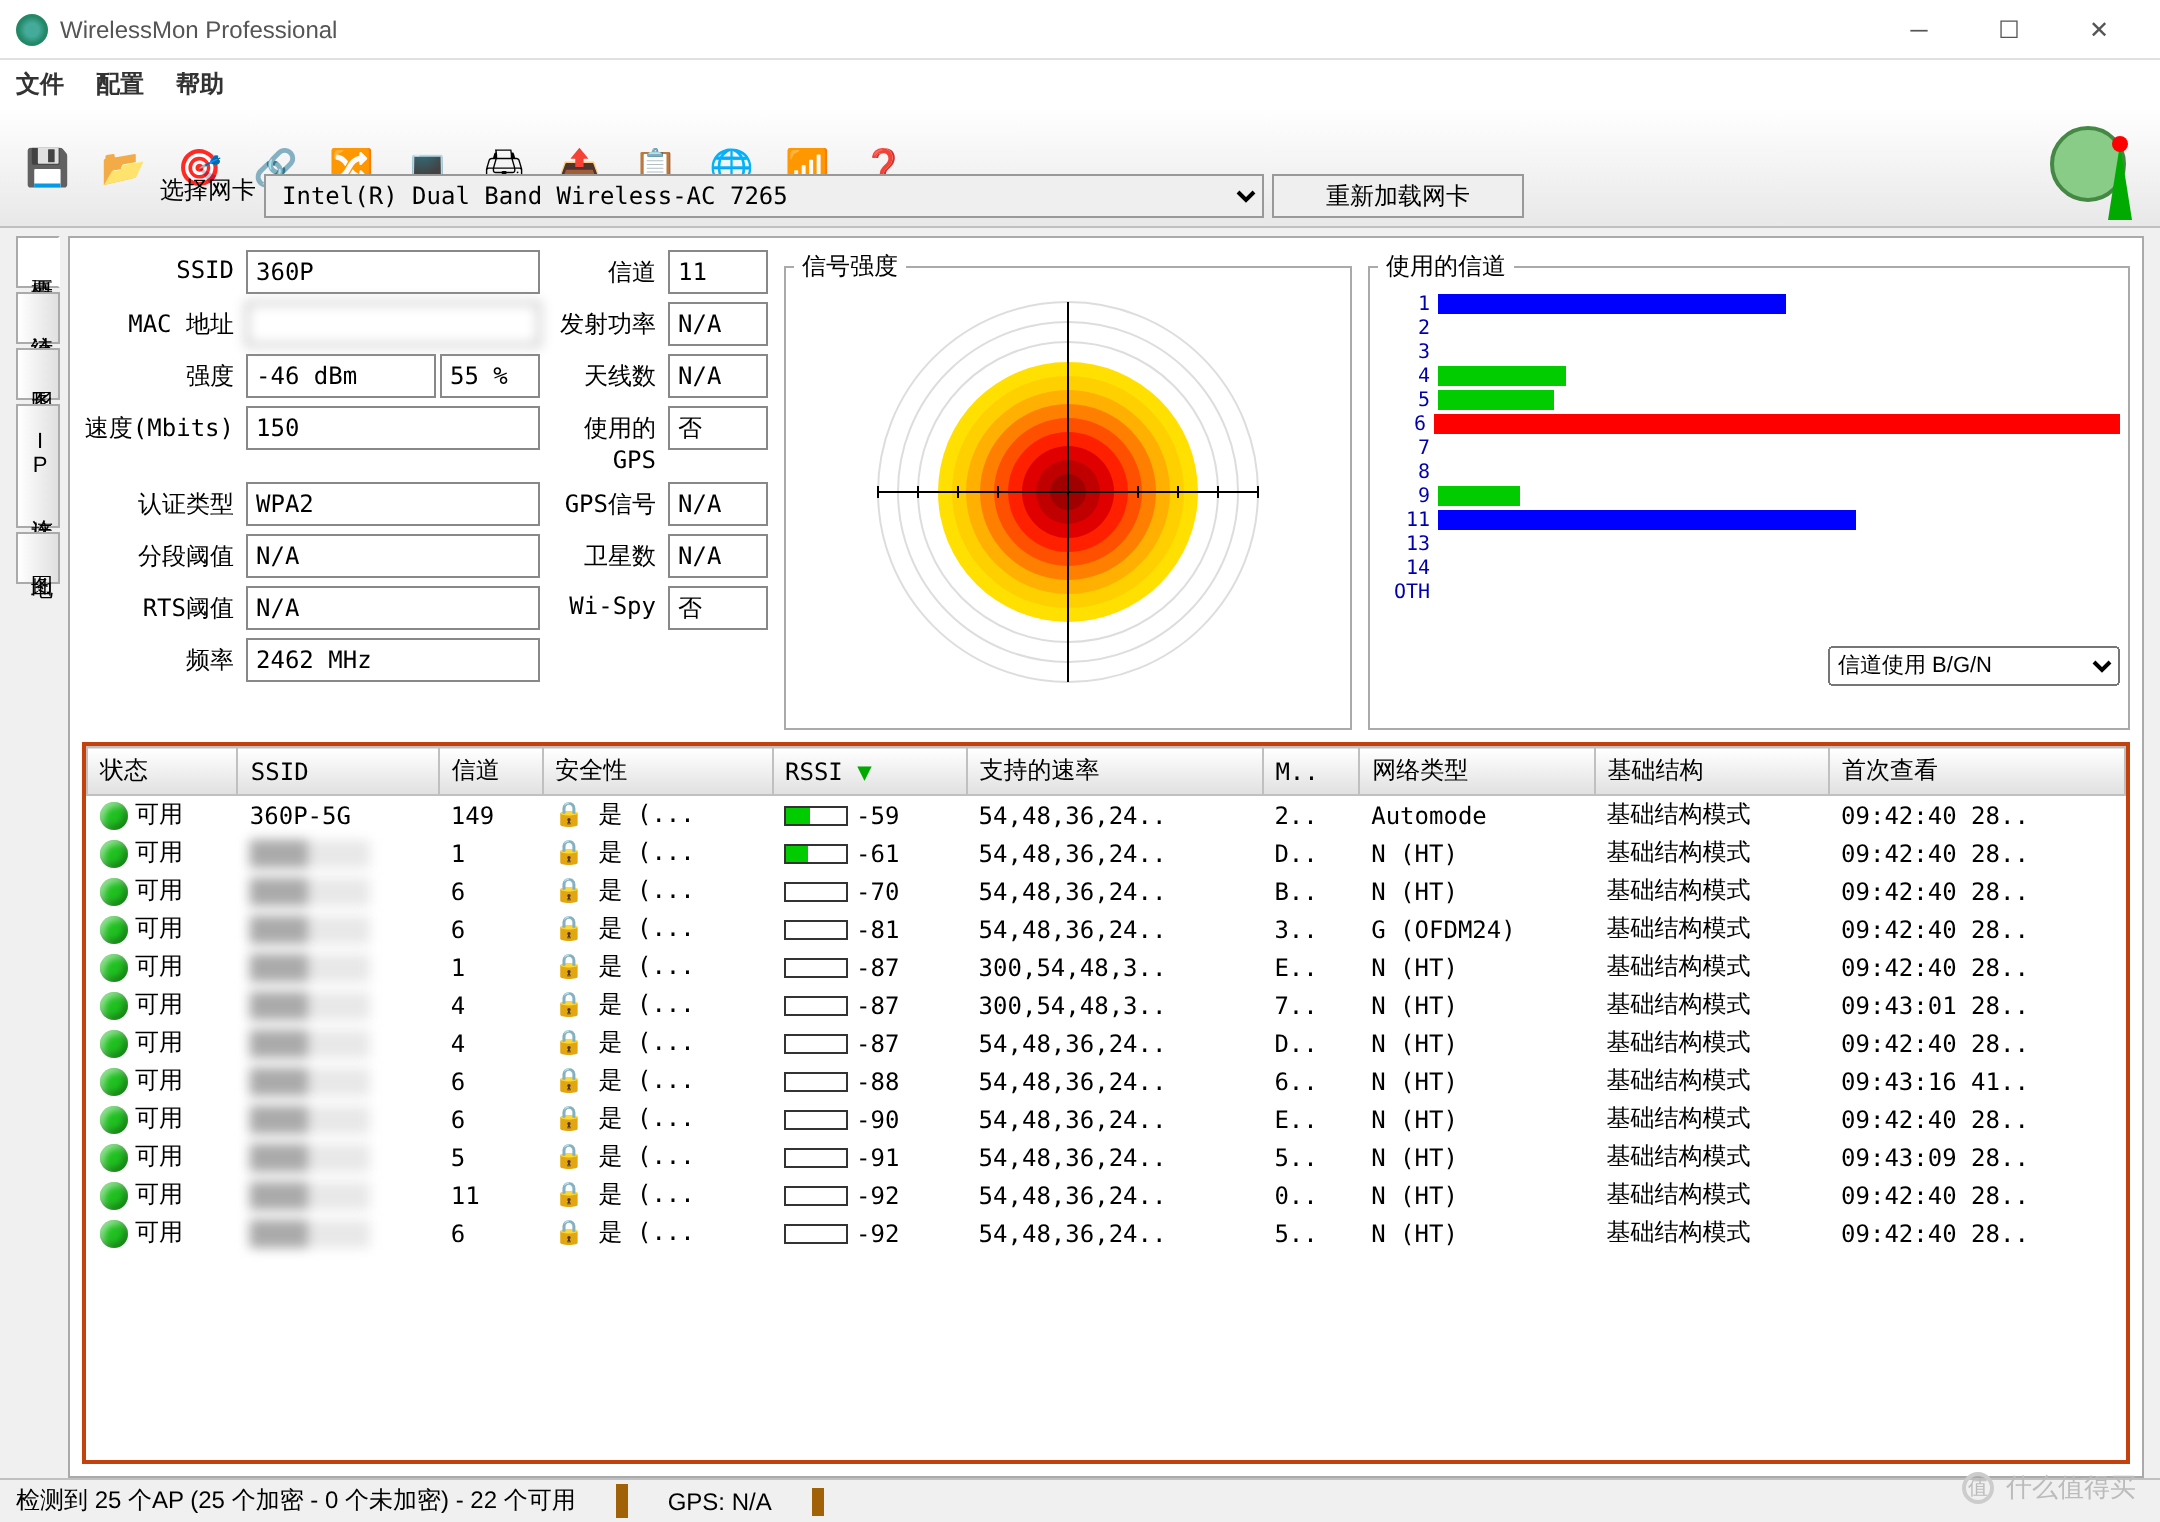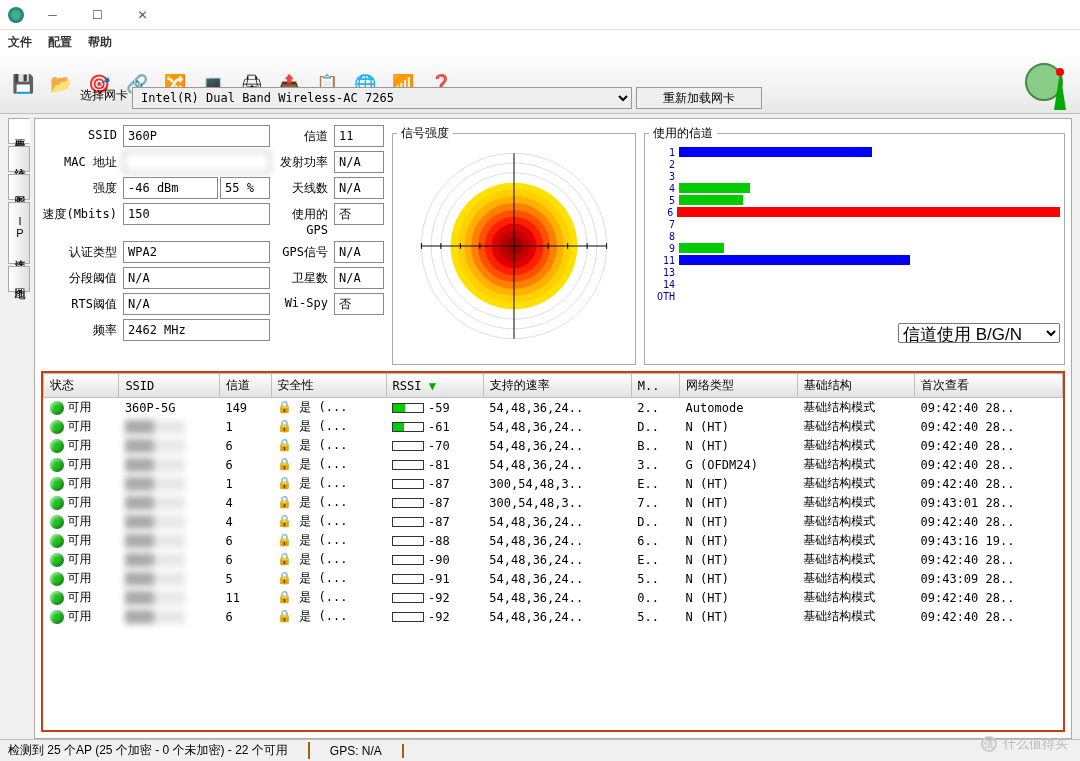--- a/index.html
+++ b/index.html
@@ -23,47 +23,48 @@
 .tab { writing-mode: vertical-rl; text-orientation: upright; padding: 12px 2px; border: 1px solid #aaa; background: linear-gradient(to right, #fff, #e0e0e0); cursor: pointer; font-size: 11px; text-align: center; margin-bottom: 2px; }
 .tab.active { background: #fff; border-right: 1px solid #fff; }
 .content { flex: 1; border: 1px solid #aaa; background: #fff; padding: 6px; display: flex; flex-direction: column; overflow: hidden; }
 .top { display: flex; gap: 8px; height: 240px; }
 .fields { display: grid; grid-template-columns: 80px 95px 50px 60px 50px; gap: 4px 2px; align-content: start; font-family: monospace; font-size: 12px; }
 .fields label { text-align: right; padding: 3px 4px 0 0; }
 .fields input { height: 22px; border: 1px solid #888; padding: 0 4px; font-family: monospace; font-size: 12px; }
 .span2 { grid-column: span 2; }
 fieldset { border: 1px solid #aaa; padding: 4px; position: relative; }
 fieldset legend { font-size: 12px; padding: 0 4px; }
-.radar { width: 244px; }
+.radar { width: 284px; }
 .radar-svg { width: 100%; height: 200px; }
 .channels { flex: 1; min-width: 0; }
 .chbars { height: 175px; overflow: hidden; }
 .chrow { display: flex; align-items: center; height: 12px; font-size: 10px; font-family: monospace; }
 .chrow .num { width: 30px; text-align: right; padding-right: 4px; color: #00a; }
 .chrow .bar { height: 10px; }
-.chsel { width: 162px; height: 20px; font-size: 17px; margin-top: 2px; float: right; }
+.chsel { width: 146px; height: 20px; font-size: 11px; margin-top: 2px; float: right; }
 .grid-wrap { flex: 1; border: 2px solid #c2410c; margin-top: 6px; overflow: auto; position: relative; }
 table { border-collapse: collapse; width: 100%; font-size: 12px; font-family: "SimSun", monospace; }
 th { background: linear-gradient(#fff, #e0e0e0); border: 1px solid #c0c0c0; padding: 3px 6px; text-align: left; font-weight: normal; position: sticky; top: 0; white-space: nowrap; }
 td { padding: 1px 6px; white-space: nowrap; }
 .st-dot { display: inline-block; width: 14px; height: 14px; border-radius: 50%; vertical-align: middle; margin-right: 4px; box-shadow: inset -2px -2px 3px rgba(0,0,0,0.3), inset 2px 2px 3px rgba(255,255,255,0.5); }
 .lock { color: #c90; }
 .rssi-bar { display: inline-block; width: 32px; height: 10px; border: 1px solid #333; position: relative; vertical-align: middle; margin-right: 4px; }
 .rssi-fill { position: absolute; left: 0; top: 0; bottom: 0; }
 .statusbar { height: 22px; background: #f0f0f0; border-top: 1px solid #c0c0c0; display: flex; align-items: center; padding: 0 8px; font-size: 12px; gap: 20px; }
-.statusbar span { border-right: 2px solid #a16207; padding-right: 20px; }
+.statusbar span { border-right: 6px solid #a16207; padding-right: 20px; }
 .watermark { position: absolute; right: 12px; bottom: 8px; display: flex; align-items: center; gap: 6px; color: #bbb; font-size: 13px; pointer-events: none; }
 .watermark .wm-icon { width: 16px; height: 16px; border: 2px solid #ccc; border-radius: 50%; display: flex; align-items: center; justify-content: center; font-size: 10px; }
 .blurred { filter: blur(3px); color: #aaa; background: #e8e8e8; display: inline-block; min-width: 60px; height: 14px; }
 </style>
 </head>
 <body>
 
 <div class="titlebar">
   <span class="icon"></span>
+  <span class="title">WirelessMon Professional</span>
   <span class="winbtn">─</span>
   <span class="winbtn">☐</span>
   <span class="winbtn">✕</span>
 </div>
 
 <div class="menubar">
   <span>文件</span>
   <span>配置</span>
   <span>帮助</span>
 </div>
@@ -340,21 +341,21 @@
             <tr>
     <td><span class="st-dot" style="background:#20c020"></span>可用</td>
     <td><span class="blurred">████</span></td>
     <td>6</td>
     <td><span class="lock">🔒</span> 是 (...</td>
     <td><span class="rssi-bar"><span class="rssi-fill" style="width:7%;background:#fff"></span></span>-88</td>
     <td>54,48,36,24..</td>
     <td>6..</td>
     <td>N (HT)</td>
     <td>基础结构模式</td>
-    <td>09:43:16 19..</td>
+    <td>09:43:16 41..</td>
             </tr>
             <tr>
     <td><span class="st-dot" style="background:#20c020"></span>可用</td>
     <td><span class="blurred">████</span></td>
     <td>6</td>
     <td><span class="lock">🔒</span> 是 (...</td>
     <td><span class="rssi-bar"><span class="rssi-fill" style="width:6%;background:#fff"></span></span>-90</td>
     <td>54,48,36,24..</td>
     <td>E..</td>
     <td>N (HT)</td>

